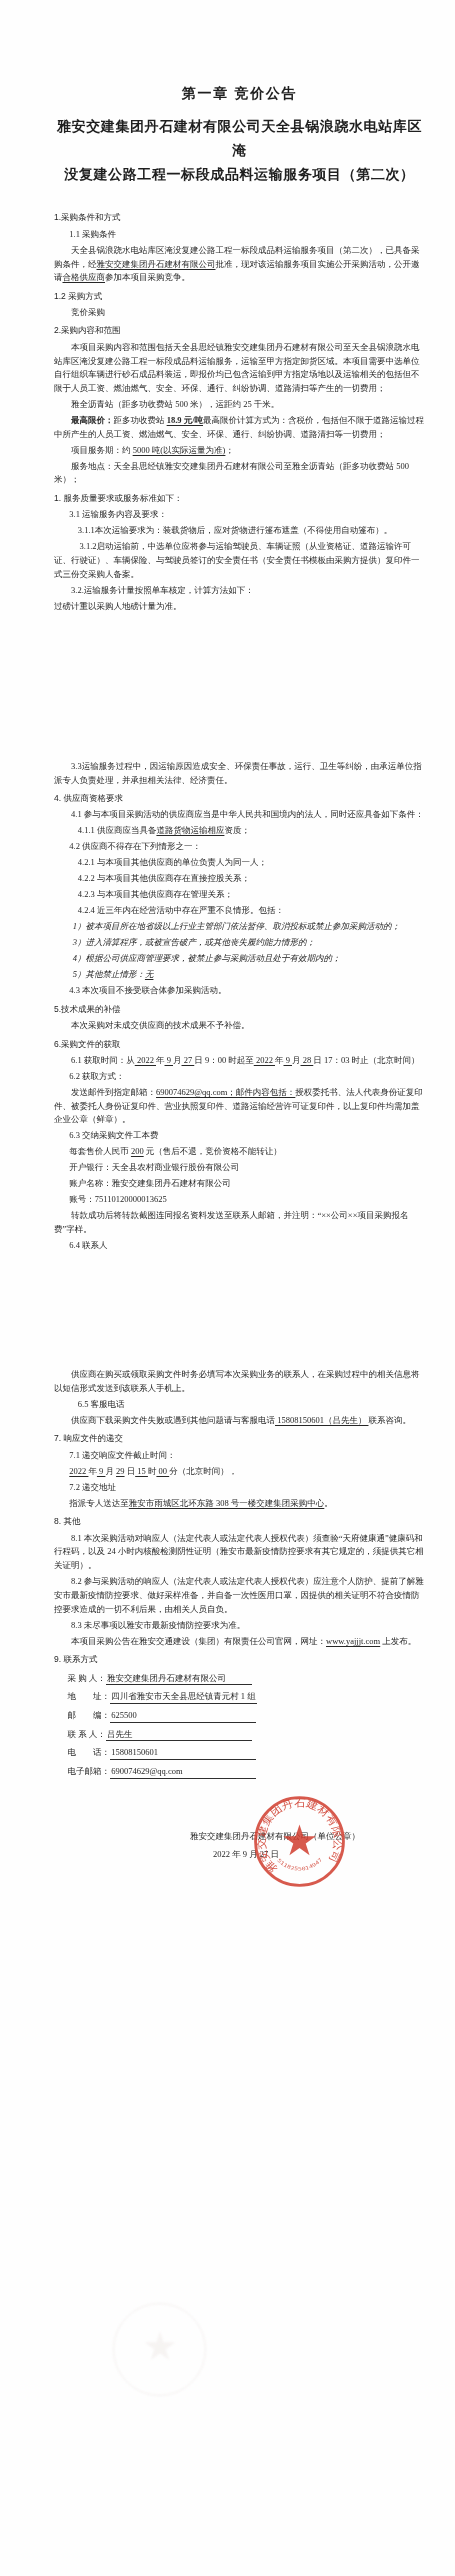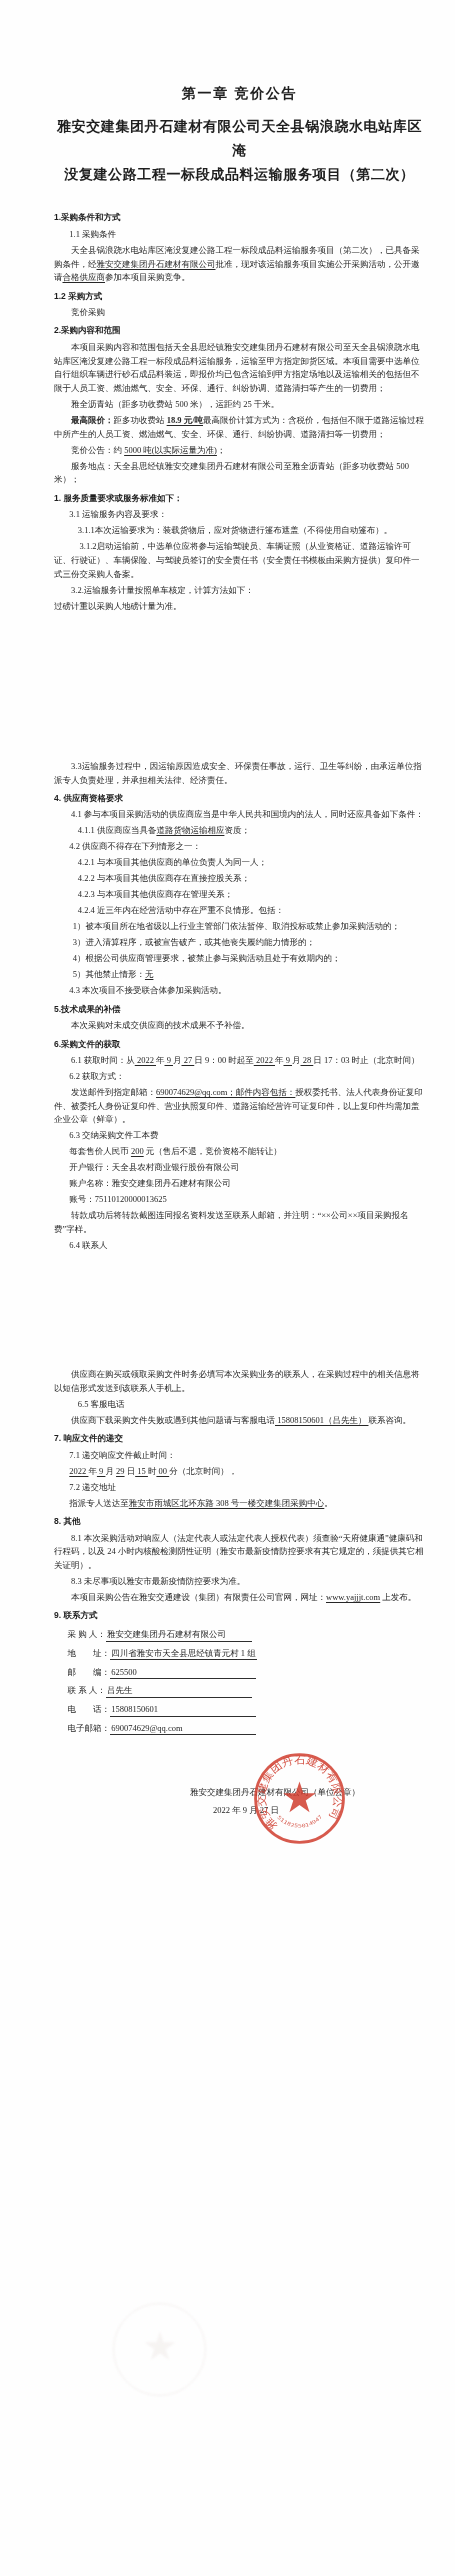--- a/index.html
+++ b/index.html
@@ -14,26 +14,26 @@
   .chapter{
     text-align:center;font-family:"Liberation Sans","DejaVu Sans",sans-serif;
     font-weight:700;font-size:14px;letter-spacing:1.7px;margin-bottom:11.4px;color:#1f1f1f;
   }
   .doc-title{
     text-align:center;font-family:"Liberation Sans","DejaVu Sans",sans-serif;
     font-weight:700;font-size:14px;line-height:24px;letter-spacing:0.6px;
     margin-bottom:25px;color:#1f1f1f;
   }
   .blk{line-height:13.7px;margin:2.3px 0;}
-  .h1{font-weight:700;font-family:"Liberation Sans","DejaVu Sans",sans-serif;margin:4.6px 0 2.8px;color:#1e1e1e;}
+  .h1{font-weight:400;font-family:"Liberation Sans","DejaVu Sans",sans-serif;margin:4.6px 0 2.8px;color:#1e1e1e;}
   .p{text-indent:2em;}
   .p2{text-indent:3em;}
   .sub{padding-left:1.8em;}
   .sub2{padding-left:2.8em;}
-  .list{padding-left:2.2em;}
+  .list{padding-left:2.2em;font-style:italic;}
   .flush{}
   .u{text-decoration:underline;text-underline-offset:1.7px;}
   .b{font-weight:700;}
   .contact{padding-left:1.6em;line-height:12px;margin:5.1px 0;}
   .contact .fill{
     display:inline-block;min-width:144px;border-bottom:0.6px solid #2e2e2e;
     padding:0 1.1px 0.6px 1.1px;
   }
   .gap-a{height:142px;}
   .gap-b{height:111px;}
@@ -69,21 +69,21 @@
     <div>
         <div class="blk h1"><span>1.采购条件和方式</span></div>
         <div class="blk sub"><span>1.1 采购条件</span></div>
         <div class="blk p"><span>天全县锅浪跷水电站库区淹没复建公路工程一标段成品料运输服务项目（第二次），已具备采购条件，经</span><span class="u">雅安交建集团丹石建材有限公司</span><span>批准，现对该运输服务项目实施公开采购活动，公开邀请</span><span class="u">合格供应商</span><span>参加本项目采购竞争。</span></div>
         <div class="blk h1"><span>1.2 采购方式</span></div>
         <div class="blk p"><span>竞价采购</span></div>
         <div class="blk h1"><span>2.采购内容和范围</span></div>
         <div class="blk p"><span>本项目采购内容和范围包括天全县思经镇雅安交建集团丹石建材有限公司至天全县锅浪跷水电站库区淹没复建公路工程一标段成品料运输服务，运输至甲方指定卸货区域。本项目需要中选单位自行组织车辆进行砂石成品料装运，即报价均已包含运输到甲方指定场地以及运输相关的包括但不限于人员工资、燃油燃气、安全、环保、通行、纠纷协调、道路清扫等产生的一切费用；</span></div>
         <div class="blk p"><span>雅全沥青站（距多功收费站 500 米），运距约 25 千米。</span></div>
         <div class="blk p"><span class="b">最高限价：</span><span>距多功收费站 </span><span class="u b">18.9 元/吨</span><span>最高限价计算方式为：含税价，包括但不限于道路运输过程中所产生的人员工资、燃油燃气、安全、环保、通行、纠纷协调、道路清扫等一切费用；</span></div>
-        <div class="blk p"><span>竞价公告：约 </span><span class="u">5000 吨(以实际运量为准)</span><span>；</span></div>
+        <div class="blk p"><span>项目服务期：约 </span><span class="u">5000 吨(以实际运量为准)</span><span>；</span></div>
         <div class="blk p"><span>服务地点：天全县思经镇雅安交建集团丹石建材有限公司至雅全沥青站（距多功收费站 500 米）；</span></div>
         <div class="blk h1"><span>1. 服务质量要求或服务标准如下：</span></div>
         <div class="blk sub"><span>3.1 运输服务内容及要求：</span></div>
         <div class="blk sub2"><span>3.1.1本次运输要求为：装载货物后，应对货物进行篷布遮盖（不得使用自动篷布）。</span></div>
         <div class="blk p2"><span>3.1.2启动运输前，中选单位应将参与运输驾驶员、车辆证照（从业资格证、道路运输许可证、行驶证）、车辆保险、与驾驶员签订的安全责任书（安全责任书模板由采购方提供）复印件一式三份交采购人备案。</span></div>
         <div class="blk p"><span>3.2.运输服务计量按照单车核定，计算方法如下：</span></div>
         <div class="blk flush"><span>过磅计重以采购人地磅计量为准。</span></div>
         <div class="gap-a"></div>
         <div class="blk p"><span>3.3运输服务过程中，因运输原因造成安全、环保责任事故，运行、卫生等纠纷，由承运单位指派专人负责处理，并承担相关法律、经济责任。</span></div>
         <div class="blk h1"><span>4. 供应商资格要求</span></div>
@@ -116,20 +116,21 @@
         <div class="blk p"><span>供应商在购买或领取采购文件时务必填写本次采购业务的联系人，在采购过程中的相关信息将以短信形式发送到该联系人手机上。</span></div>
         <div class="blk sub2"><span>6.5 客服电话</span></div>
         <div class="blk p"><span>供应商下载采购文件失败或遇到其他问题请与客服电话</span><span class="u"> 15808150601（吕先生） </span><span>联系咨询。</span></div>
         <div class="blk h1"><span>7. 响应文件的递交</span></div>
         <div class="blk sub"><span>7.1 递交响应文件截止时间：</span></div>
         <div class="blk sub"><span class="u"> 2022 </span><span>年</span><span class="u"> 9 </span><span>月 </span><span class="u">29</span><span> 日</span><span class="u"> 15 </span><span>时</span><span class="u"> 00 </span><span>分（北京时间），</span></div>
         <div class="blk sub"><span>7.2 递交地址</span></div>
         <div class="blk sub"><span>指派专人送达至</span><span class="u">雅安市雨城区北环东路 308 号一楼交建集团采购中心</span><span>。</span></div>
         <div class="blk h1"><span>8. 其他</span></div>
         <div class="blk p"><span>8.1 本次采购活动对响应人（法定代表人或法定代表人授权代表）须查验“天府健康通”健康码和行程码，以及 24 小时内核酸检测阴性证明（雅安市最新疫情防控要求有其它规定的，须提供其它相关证明）。</span></div>
+        <div class="blk p"><span>8.2 参与采购活动的响应人（法定代表人或法定代表人授权代表）应注意个人防护、提前了解雅安市最新疫情防控要求、做好采样准备，并自备一次性医用口罩，因提供的相关证明不符合疫情防控要求造成的一切不利后果，由相关人员自负。</span></div>
         <div class="blk p"><span>8.3 未尽事项以雅安市最新疫情防控要求为准。</span></div>
         <div class="blk p"><span>本项目采购公告在雅安交通建设（集团）有限责任公司官网，网址：</span><span class="u">www.yajjjt.com</span><span> 上发布。</span></div>
         <div class="blk h1"><span>9. 联系方式</span></div>
         <div class="blk contact"><span class="lbl">采 购 人：</span><span class="fill">雅安交建集团丹石建材有限公司</span></div>
         <div class="blk contact"><span class="lbl">地　　址：</span><span class="fill">四川省雅安市天全县思经镇青元村 1 组</span></div>
         <div class="blk contact"><span class="lbl">邮　　编：</span><span class="fill">625500</span></div>
         <div class="blk contact"><span class="lbl">联 系 人：</span><span class="fill">吕先生</span></div>
         <div class="blk contact"><span class="lbl">电　　话：</span><span class="fill">15808150601</span></div>
         <div class="blk contact"><span class="lbl">电子邮箱：</span><span class="fill">690074629@qq.com</span></div>
       </div>

